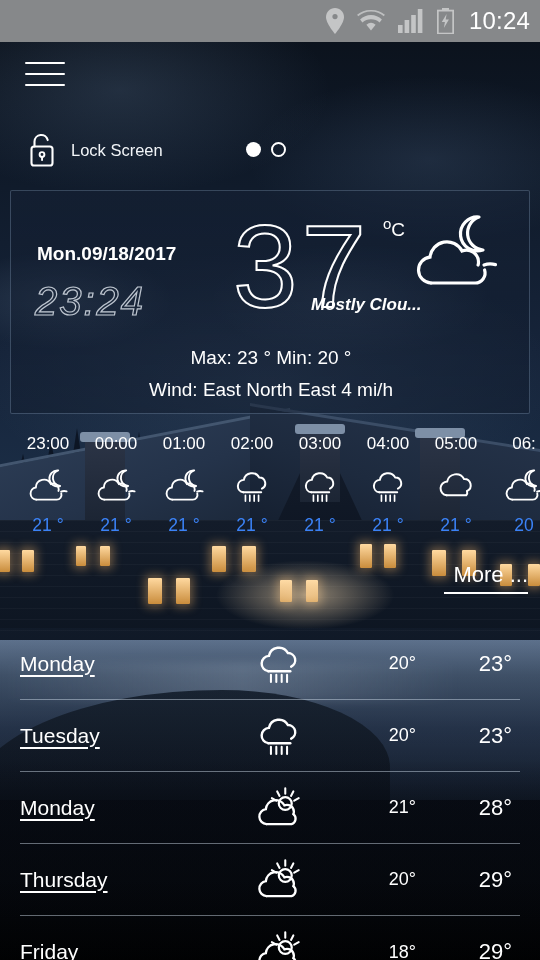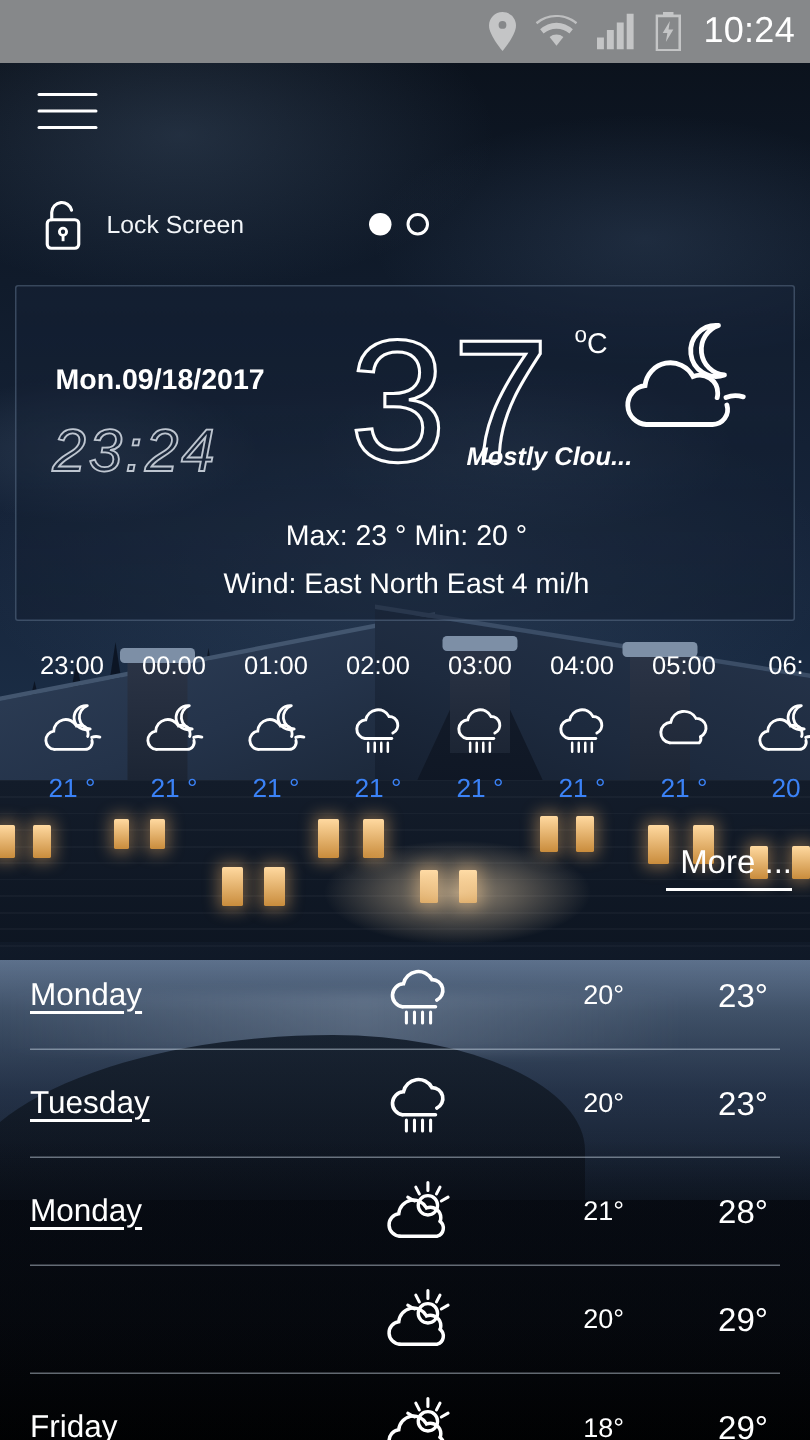--- a/index.html
+++ b/index.html
@@ -443,20 +443,21 @@
             </g>
             <circle cx="37" cy="19" r="7.2" fill="none" stroke="#fff" stroke-width="2.5"></circle>
             <path d="M16 42a8.4 8.4 0 0 1-.7-16.7A11 11 0 0 1 36 21a7.8 7.8 0 0 1 10.6 7.3c0 .9-.2 1.8-.5 2.6" fill="none" stroke="#fff" stroke-width="2.6" stroke-linecap="round"></path>
             <path d="M16 42h28a6.4 6.4 0 0 0 2.1-11.1" fill="none" stroke="#fff" stroke-width="2.6" stroke-linecap="round"></path>
           </svg>
         </div>
         <div class="lo">21°</div>
         <div class="hi">28°</div>
       </div>
       <div class="row">
+        <div class="day">Thursday</div>
         <div class="ic">
           <svg width="54" height="43" viewBox="0 0 60 48">
             <g stroke="#fff" stroke-width="2.3" stroke-linecap="round">
               <path d="M37 2v6M28 5.5l2.6 5M46 5.5l-2.6 5M22 13l5 2.8M52 13l-5 2.8"></path>
             </g>
             <circle cx="37" cy="19" r="7.2" fill="none" stroke="#fff" stroke-width="2.5"></circle>
             <path d="M16 42a8.4 8.4 0 0 1-.7-16.7A11 11 0 0 1 36 21a7.8 7.8 0 0 1 10.6 7.3c0 .9-.2 1.8-.5 2.6" fill="none" stroke="#fff" stroke-width="2.6" stroke-linecap="round"></path>
             <path d="M16 42h28a6.4 6.4 0 0 0 2.1-11.1" fill="none" stroke="#fff" stroke-width="2.6" stroke-linecap="round"></path>
           </svg>
         </div>

